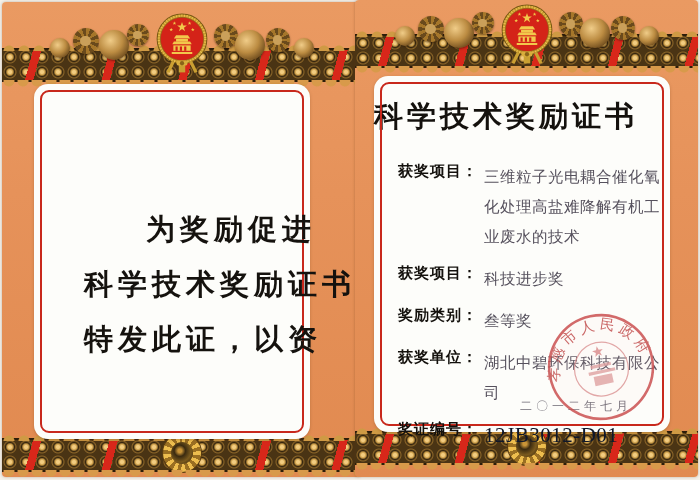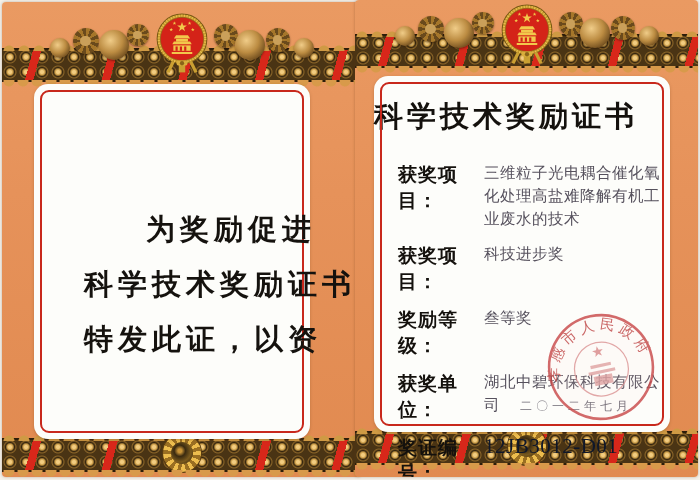--- a/index.html
+++ b/index.html
@@ -82,22 +82,22 @@
   .callig .ln1{padding-left:62px;}
 
   
   .cert-title{
     margin-top:21px;text-align:left;
     font-family:"DejaVu Serif","Liberation Serif",serif;
     font-size:29px;font-weight:700;letter-spacing:4px;color:#14110d;
   }
   .fields{margin:25px 0 0 24px;position:relative;z-index:2;}
   .frow{display:flex;margin-bottom:12px;}
-  .flabel{flex:none;width:86px;font-size:19px;font-weight:700;color:#14110d;letter-spacing:1px;}
-  .fvalue{width:198px;font-size:15.5px;line-height:23px;color:#56515d;letter-spacing:.5px;}
+  .flabel{flex:none;width:86px;font-size:15px;font-weight:700;color:#14110d;letter-spacing:1px;}
+  .fvalue{width:198px;font-size:15.5px;line-height:30px;color:#56515d;letter-spacing:.5px;}
   .fvalue.serial{font-family:"Liberation Serif","DejaVu Serif",serif;color:#0f172a;font-size:21px;}
   .date{
     position:absolute;right:38px;top:322px;z-index:2;
     font-size:12px;color:#6e6a74;letter-spacing:4px;white-space:nowrap;
   }
   .seal{
     position:absolute;width:114px;height:114px;left:170px;top:234px;z-index:6;
     opacity:.82;transform:rotate(-12deg);
   }
 </style>
@@ -183,21 +183,21 @@
     <div class="fields">
       <div class="frow">
         <div class="flabel">获奖项目：</div>
         <div class="fvalue">三维粒子光电耦合催化氧化处理高盐难降解有机工业废水的技术</div>
       </div>
       <div class="frow">
         <div class="flabel">获奖项目：</div>
         <div class="fvalue">科技进步奖</div>
       </div>
       <div class="frow">
-        <div class="flabel">奖励等级：</div>
+        <div class="flabel">奖励类别：</div>
         <div class="fvalue">叁等奖</div>
       </div>
       <div class="frow">
         <div class="flabel">获奖单位：</div>
         <div class="fvalue">湖北中碧环保科技有限公司</div>
       </div>
       <div class="frow">
         <div class="flabel">奖证编号：</div>
         <div class="fvalue serial">12JB3012-D01</div>
       </div>

